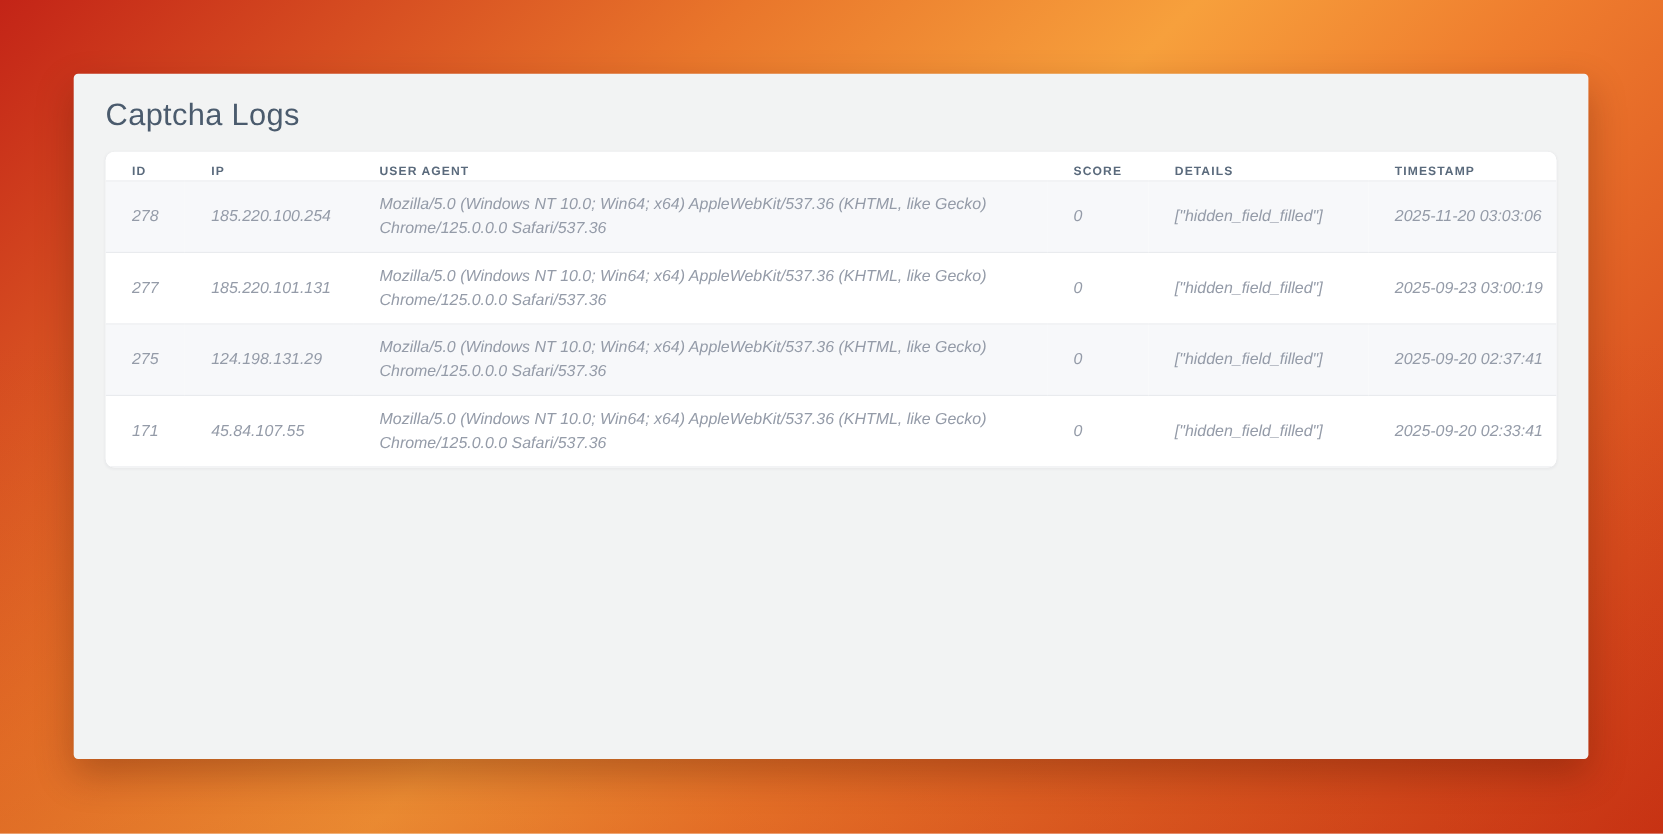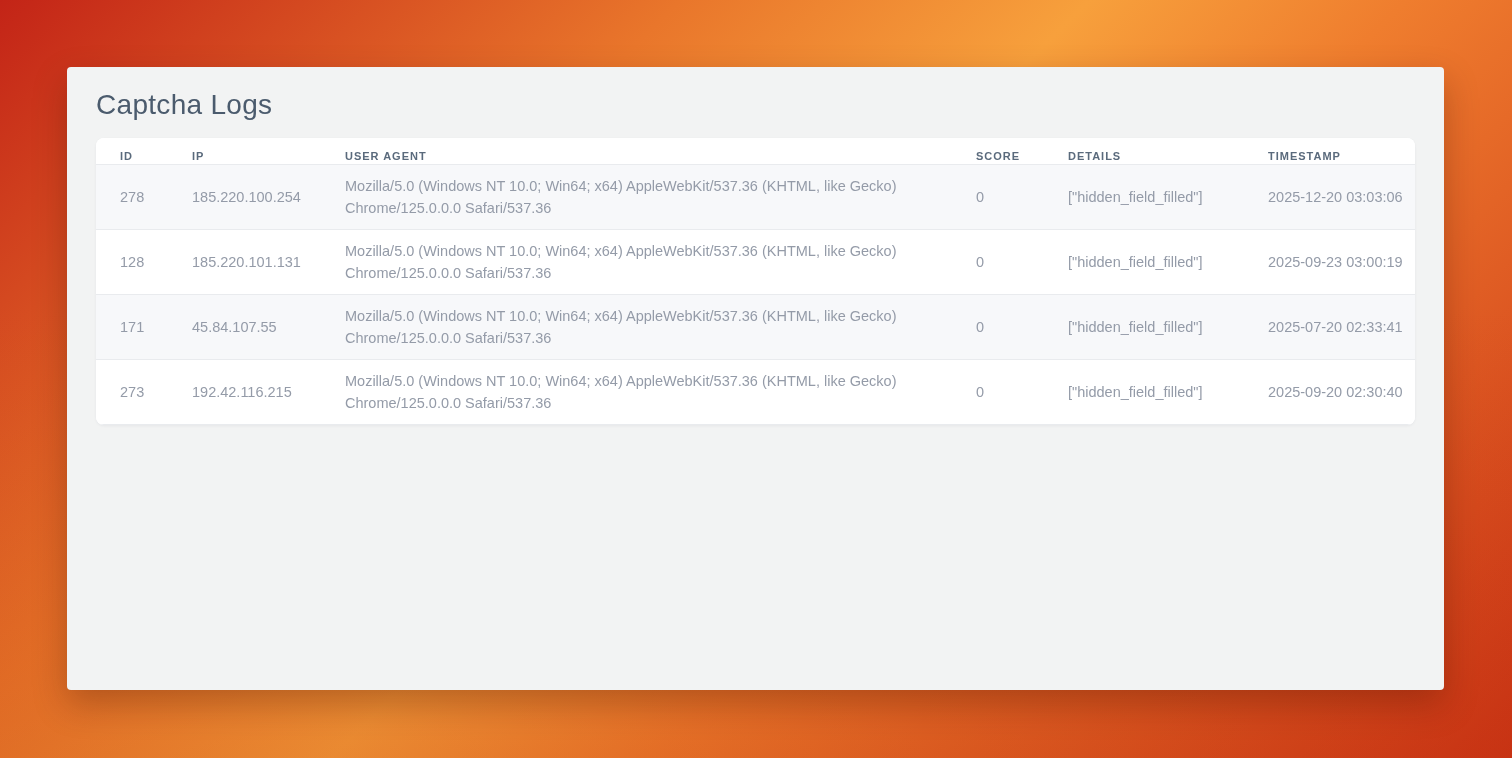--- a/index.html
+++ b/index.html
@@ -63,21 +63,21 @@
   }
   tbody td {
     font-size: 14.5px;
     line-height: 22px;
     color: #949ba8;
     padding: 10px 12px 10px 24px;
     vertical-align: middle;
     border-bottom: 1px solid #e9ebee;
     word-wrap: break-word;
   }
-  tbody tr { height: 65px; background: #ffffff; }
+  tbody tr { height: 65px; background: #ffffff; font-style: italic; }
   tbody tr:nth-child(odd) { background: #f7f8fa; }
 </style>
 </head>
 <body>
 
 <div class="page-bg">
   <div class="card">
     <div class="page-title">Captcha Logs</div>
     <div class="table-wrap">
       <table>
@@ -99,43 +99,43 @@
               <th>TIMESTAMP</th>
             </tr>
         </thead>
         <tbody id="table-body">
             <tr>
               <td>278</td>
               <td>185.220.100.254</td>
               <td>Mozilla/5.0 (Windows NT 10.0; Win64; x64) AppleWebKit/537.36 (KHTML, like Gecko) Chrome/125.0.0.0 Safari/537.36</td>
               <td>0</td>
               <td>["hidden_field_filled"]</td>
-              <td>2025-12-20 03:03:06</td>
+              <td>2025-11-20 03:03:06</td>
             </tr>
             <tr>
-              <td>128</td>
+              <td>277</td>
               <td>185.220.101.131</td>
               <td>Mozilla/5.0 (Windows NT 10.0; Win64; x64) AppleWebKit/537.36 (KHTML, like Gecko) Chrome/125.0.0.0 Safari/537.36</td>
               <td>0</td>
               <td>["hidden_field_filled"]</td>
               <td>2025-09-23 03:00:19</td>
             </tr>
             <tr>
+              <td>275</td>
+              <td>124.198.131.29</td>
+              <td>Mozilla/5.0 (Windows NT 10.0; Win64; x64) AppleWebKit/537.36 (KHTML, like Gecko) Chrome/125.0.0.0 Safari/537.36</td>
+              <td>0</td>
+              <td>["hidden_field_filled"]</td>
+              <td>2025-09-20 02:37:41</td>
+            </tr>
+            <tr>
               <td>171</td>
               <td>45.84.107.55</td>
               <td>Mozilla/5.0 (Windows NT 10.0; Win64; x64) AppleWebKit/537.36 (KHTML, like Gecko) Chrome/125.0.0.0 Safari/537.36</td>
               <td>0</td>
               <td>["hidden_field_filled"]</td>
-              <td>2025-07-20 02:33:41</td>
-            </tr>
-            <tr>
-              <td>273</td>
-              <td>192.42.116.215</td>
-              <td>Mozilla/5.0 (Windows NT 10.0; Win64; x64) AppleWebKit/537.36 (KHTML, like Gecko) Chrome/125.0.0.0 Safari/537.36</td>
-              <td>0</td>
-              <td>["hidden_field_filled"]</td>
-              <td>2025-09-20 02:30:40</td>
+              <td>2025-09-20 02:33:41</td>
             </tr>
           </tbody>
       </table>
     </div>
   </div>
 </div>
 
 </body></html>

